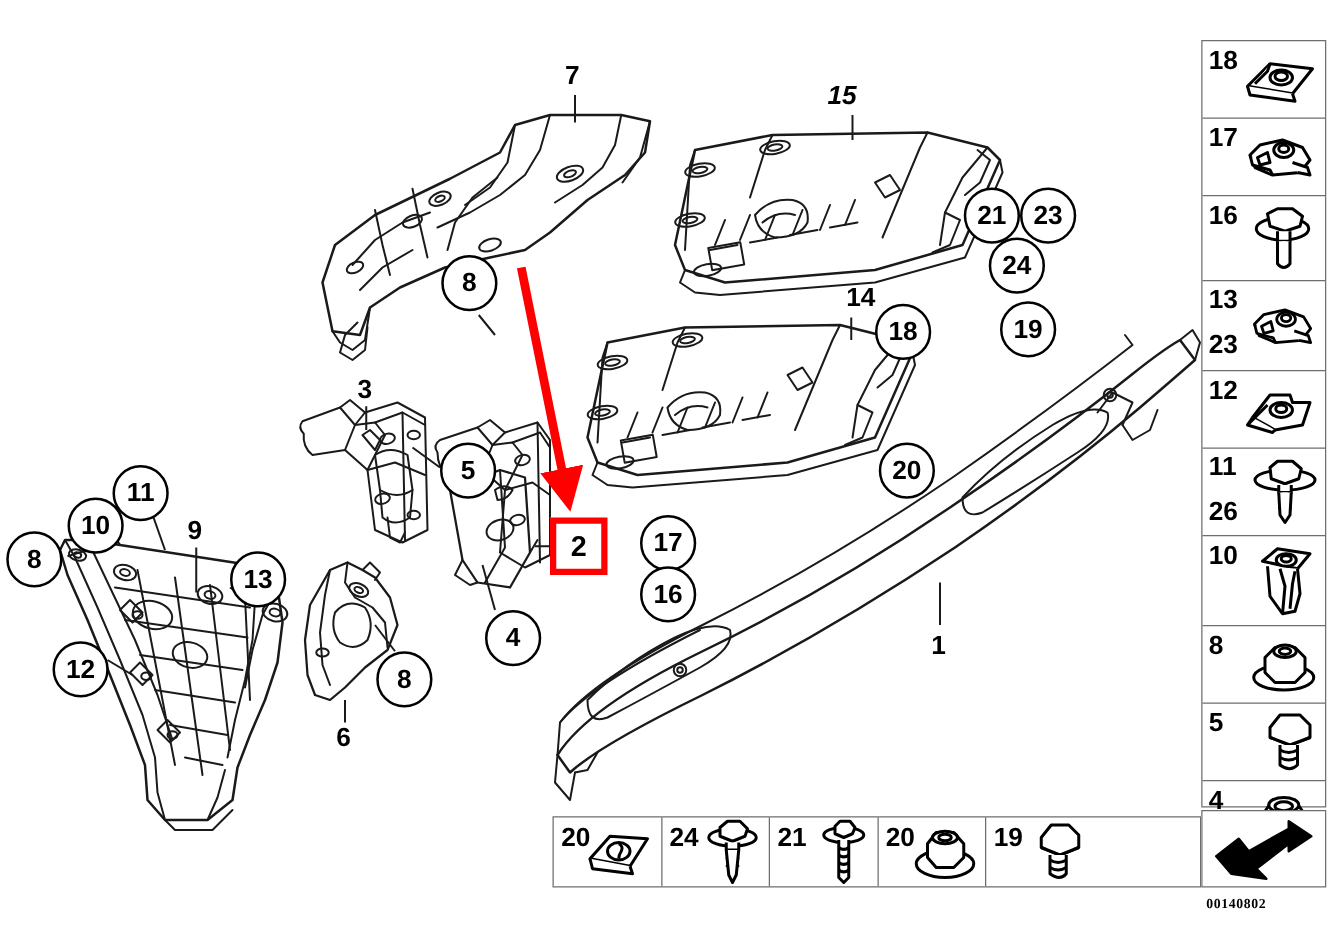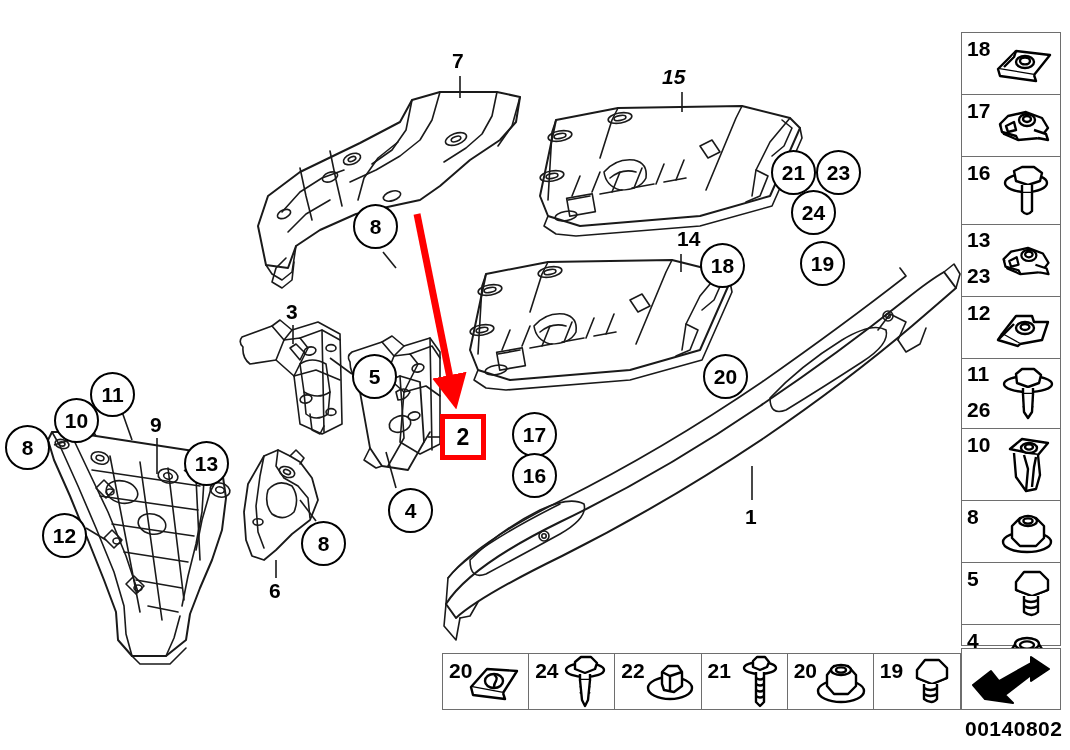--- a/index.html
+++ b/index.html
@@ -31,21 +31,21 @@
   .snum{position:absolute;left:5px;font-weight:bold;font-size:21px;color:#000;line-height:1;}
   .sart{position:absolute;right:4px;top:50%;transform:translateY(-50%);}
 
   
   .botstrip{position:absolute;border:1.5px solid #6e6e6e;box-sizing:border-box;display:flex;background:#fff;}
   .bcell{position:relative;border-right:1.5px solid #6e6e6e;box-sizing:border-box;overflow:hidden;}
   .bcell:last-child{border-right:none;}
   .bnum{position:absolute;left:6px;top:6px;font-weight:bold;font-size:21px;color:#000;line-height:1;}
   .bart{position:absolute;right:5px;top:50%;transform:translateY(-50%);}
 
-  .diagid{position:absolute;font-weight:bold;font-size:21px;color:#000;letter-spacing:.5px;}
+  .diagid{position:absolute;font-weight:bold;font-size:11px;color:#000;letter-spacing:.5px;font-family:Liberation Serif, serif;}
   svg{display:block;overflow:visible;}
 </style>
 </head>
 <body>
 
 <div id="stage">
 
   <svg width="1070" height="750" style="position:absolute;left:0;top:0;">
     <g fill="none" stroke="#1a1a1a" stroke-width="1.6" stroke-linejoin="round" stroke-linecap="round">
 
@@ -476,32 +476,20 @@
             <ellipse cx="24" cy="14" rx="19" ry="7"></ellipse>
             <path d="M14 6 L20 1 L30 1 L36 7 L34 13 L24 17 L14 13 Z"></path>
             <path d="M19 18 L19 24 L29 24 L29 18"></path>
             <path d="M19 24 q5 4 10 0 M19 30 q5 4 10 0 M19 36 q5 4 10 0"></path>
             <path d="M19 24 L21 44 L24 50 L27 44 L29 24"></path>
           </g>
         </svg>
       </div>
     </div>
 
-    <div class="bcell" style="width:86.5px;">
-      <div class="bnum">22</div>
-      <div class="bart">
-        <svg width="52" height="44" viewBox="0 0 52 44">
-          <g fill="#fff" stroke="#000" stroke-width="2.4" stroke-linejoin="round">
-            <ellipse cx="26" cy="28" rx="22" ry="11"></ellipse>
-            <path d="M18 12 L24 6 L34 6 L38 12 L38 26 L30 32 L20 30 L18 24 Z"></path>
-            <path d="M18 12 L26 16 L38 12 M26 16 L26 32"></path>
-          </g>
-        </svg>
-      </div>
-    </div>
 
     <div class="bcell" style="width:86.5px;">
       <div class="bnum">21</div>
       <div class="bart">
         <svg width="44" height="52" viewBox="0 0 44 52">
           <g fill="#fff" stroke="#000" stroke-width="2.4" stroke-linejoin="round">
             <ellipse cx="22" cy="12" rx="16" ry="6"></ellipse>
             <path d="M15 5 L19 1 L27 1 L31 6 L29 11 L22 14 L15 11 Z"></path>
             <path d="M18 16 L18 46 L22 50 L26 46 L26 16"></path>
             <path d="M18 22 q4 3 8 0 M18 28 q4 3 8 0 M18 34 q4 3 8 0 M18 40 q4 3 8 0"></path>

